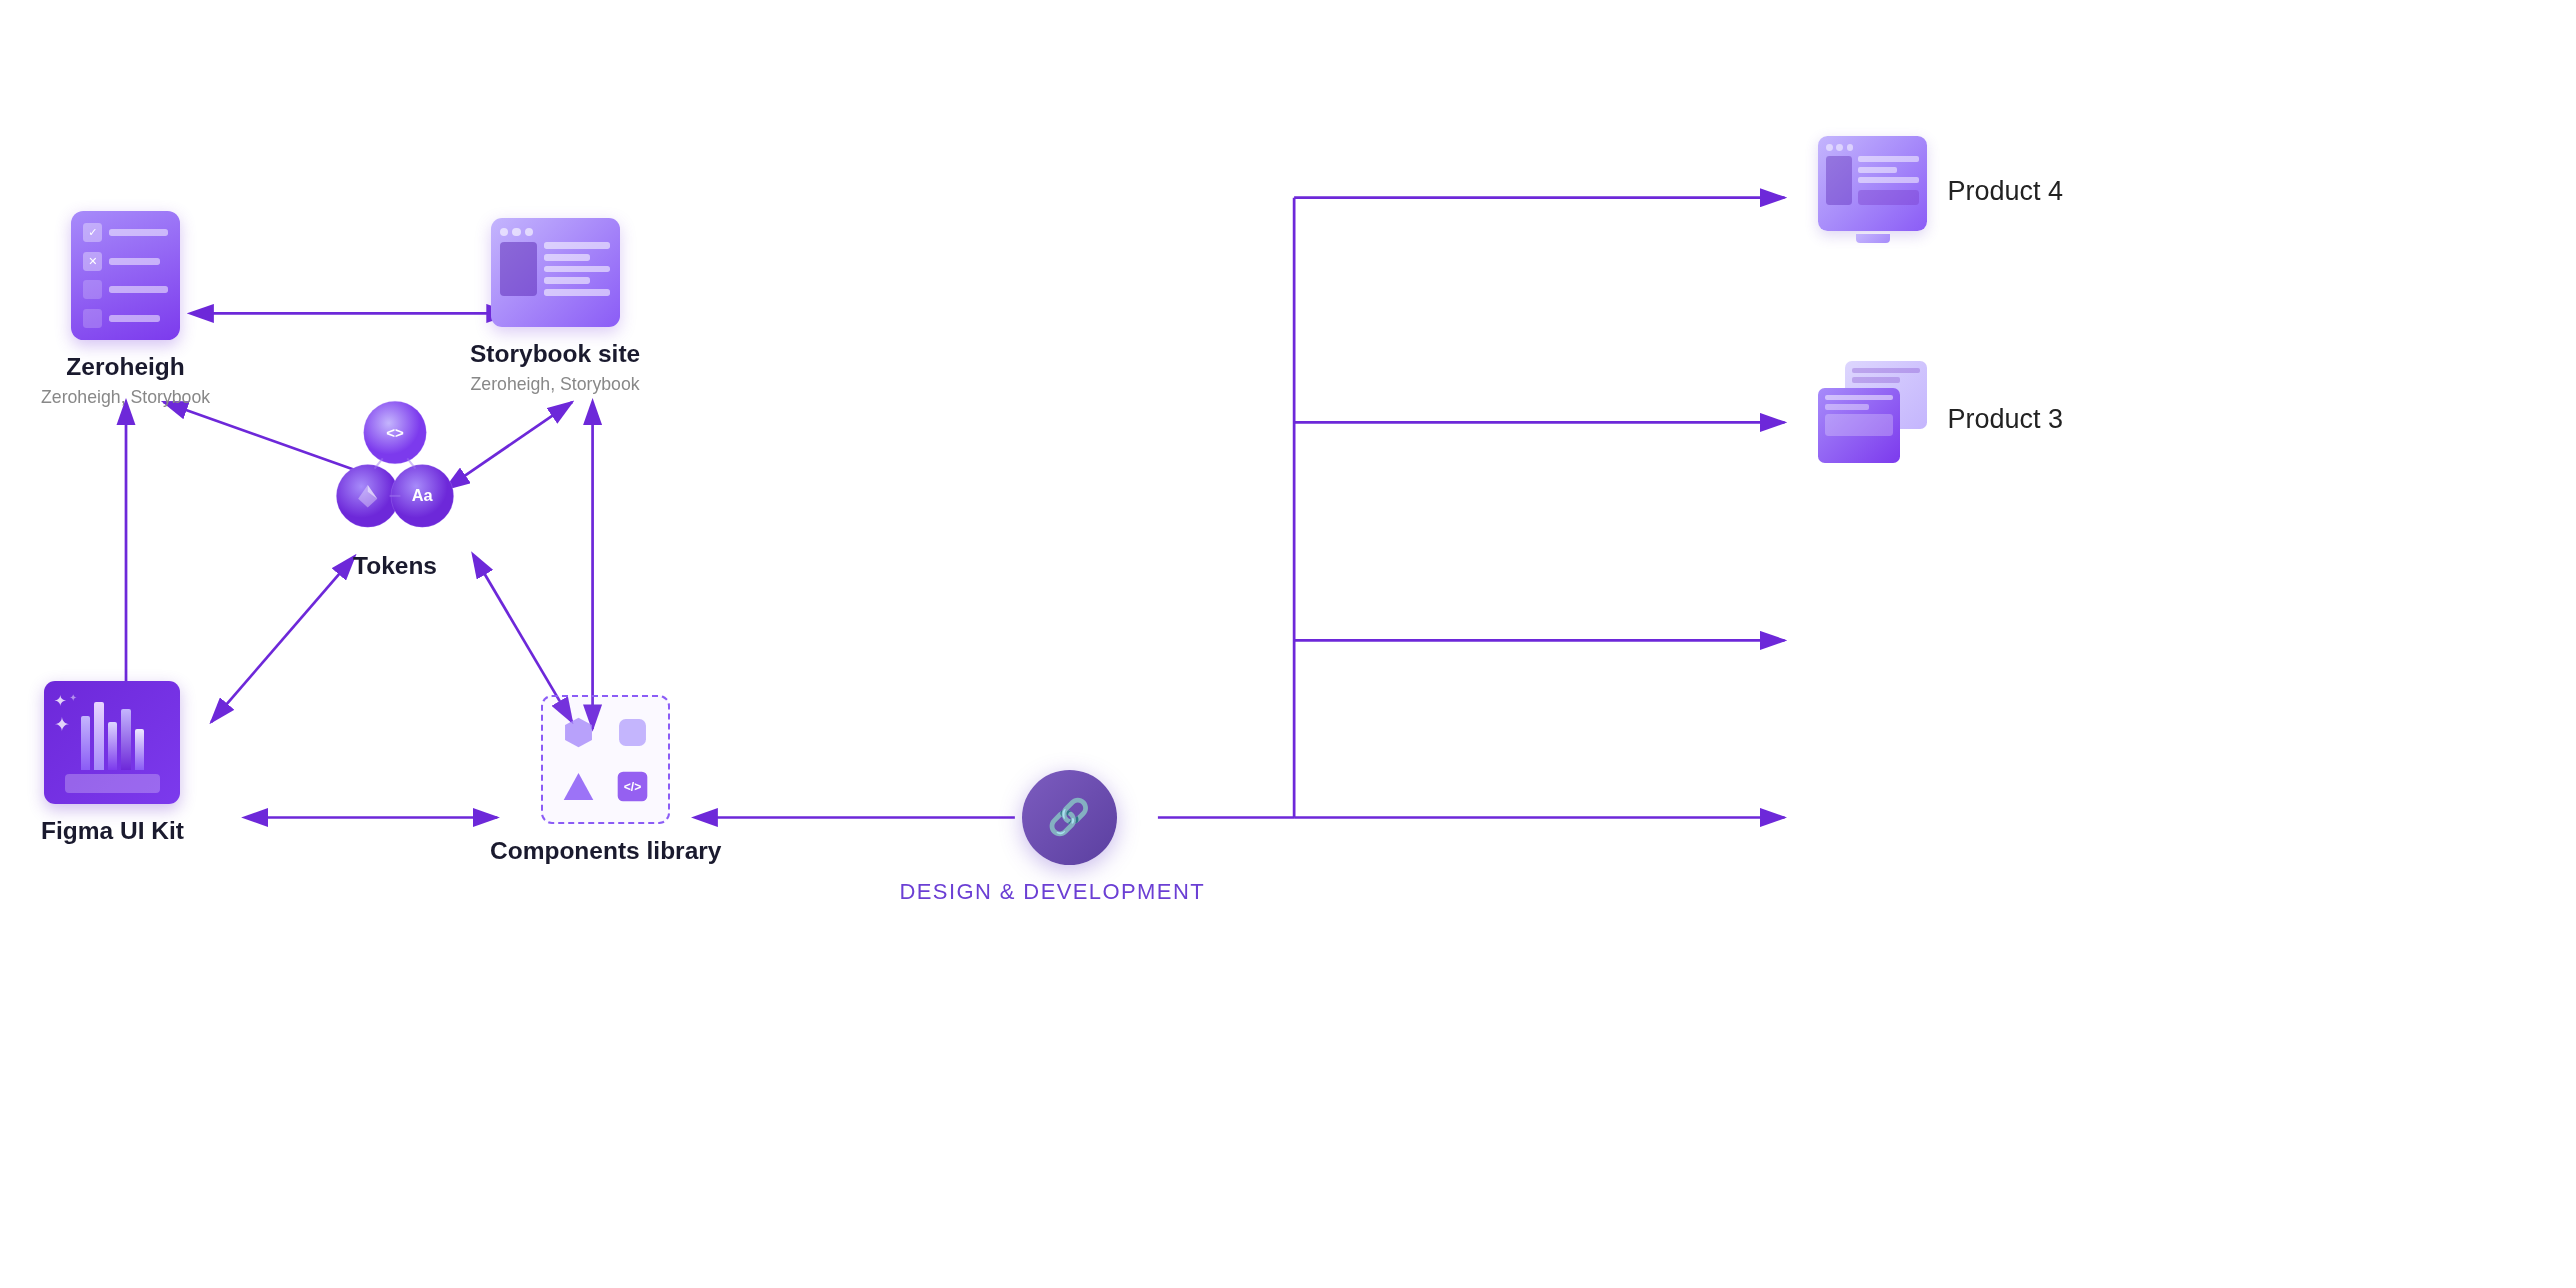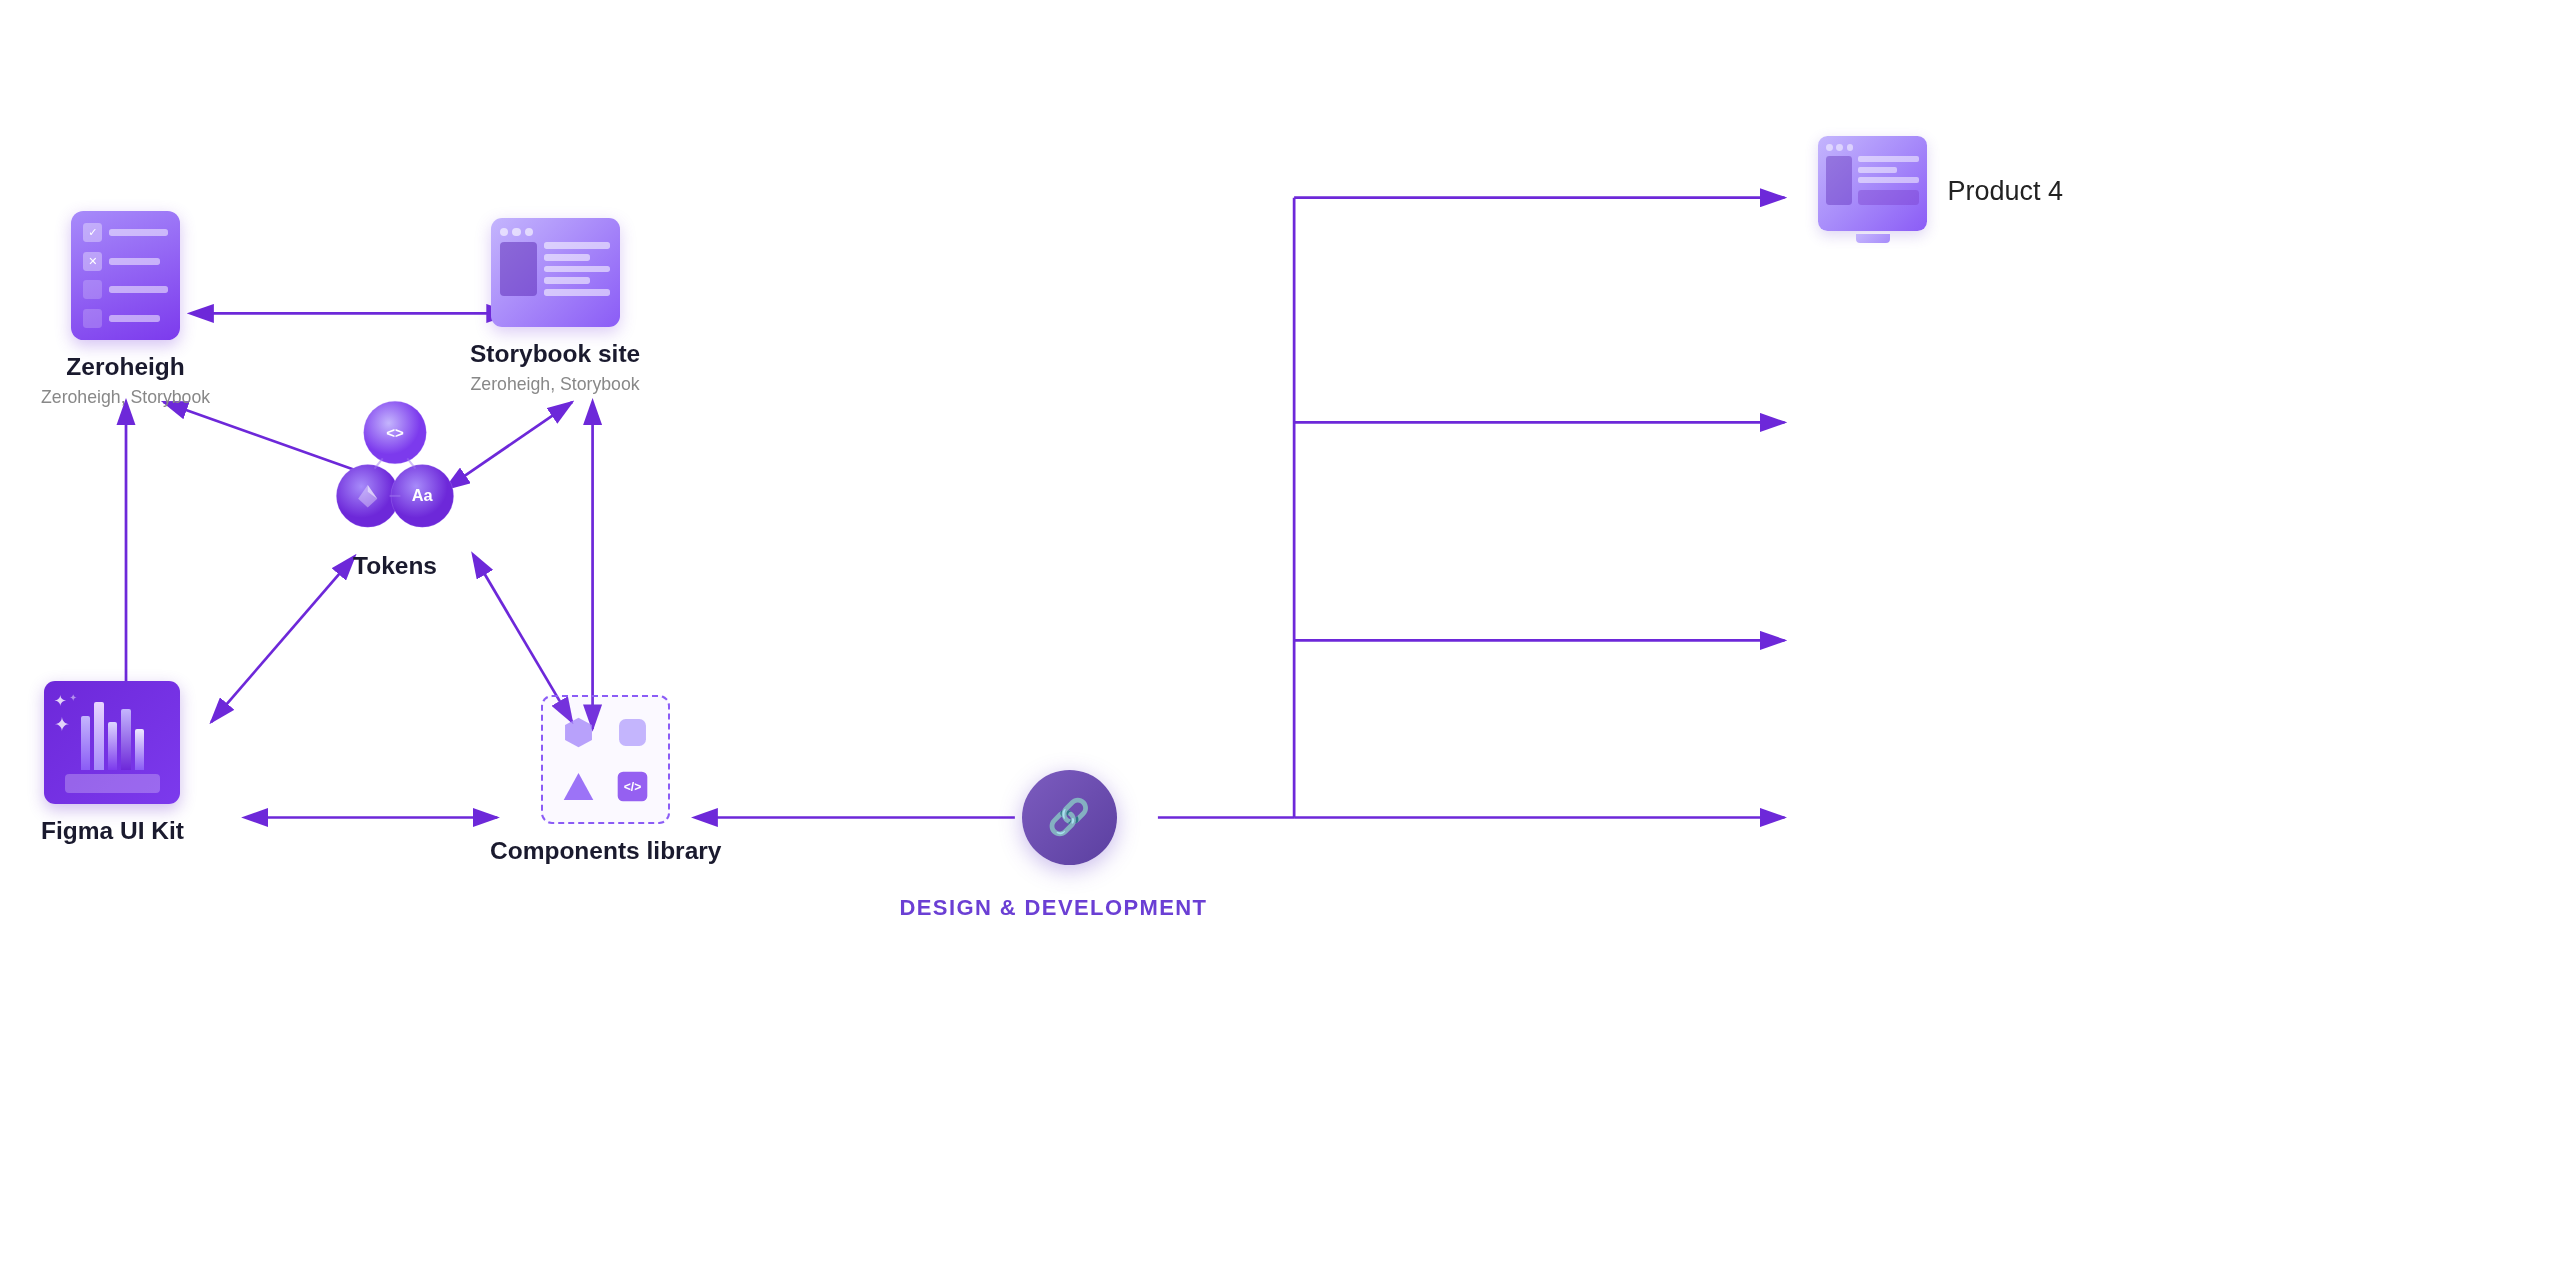--- a/index.html
+++ b/index.html
@@ -72,26 +72,25 @@
       background: linear-gradient(135deg, #7c5cbf, #5b3fa0);
       display: flex;
       align-items: center;
       justify-content: center;
       box-shadow: 0 5.4px 22px rgba(100,60,200,0.35);
     }
 
     .hub-label {
       position: absolute;
       font-size: 23px;
-      font-weight: 700;
+      font-weight: 400;
       color: #6b3fd4;
       letter-spacing: 1.4px;
       text-transform: uppercase;
       text-align: right;
-      margin-top: 16px;
     }
 
     
     .connector-svg {
       position: absolute;
       top: 0; left: 0;
       pointer-events: none;
     }
 
     
@@ -486,17 +485,35 @@
             <div class="m-bar short"></div>
             <div class="m-bar"></div>
             <div class="m-block"></div>
           </div>
         </div>
       </div>
     </div>
     <span class="product-label">Product 4</span>
   </div>
 
+  <div class="product-node" style="left: 1805px; top: 361px;">
+    <div style="position:relative; width:109px; height: 116px;">
+
+      <div style="position:absolute; right:0; top:0; width:82px; height:68px;
+                  background: linear-gradient(135deg,#ddd6fe,#c4b5fd); border-radius:6.8px; padding:6.8px;">
+        <div style="height:5.4px;background:rgba(120,60,200,0.3);border-radius:2px;margin-bottom:4.1px;"></div>
+        <div style="height:5.4px;background:rgba(120,60,200,0.3);border-radius:2px;width:70%;"></div>
+      </div>
+
+      <div style="position:absolute; left:0; top:27px; width:82px; height:75px;
+                  background: linear-gradient(135deg,#a78bfa,#7c3aed); border-radius:6.8px; padding:6.8px;">
+        <div style="height:5.4px;background:rgba(255,255,255,0.5);border-radius:2px;margin-bottom:4.1px;"></div>
+        <div style="height:5.4px;background:rgba(255,255,255,0.4);border-radius:2px;width:65%;margin-bottom:4.1px;"></div>
+        <div style="height:22px;background:rgba(255,255,255,0.25);border-radius:3.4px;"></div>
+      </div>
+    </div>
+    <span class="product-label">Product 3</span>
+  </div>
 
 
 
 </div>
 
 
 </body></html>

